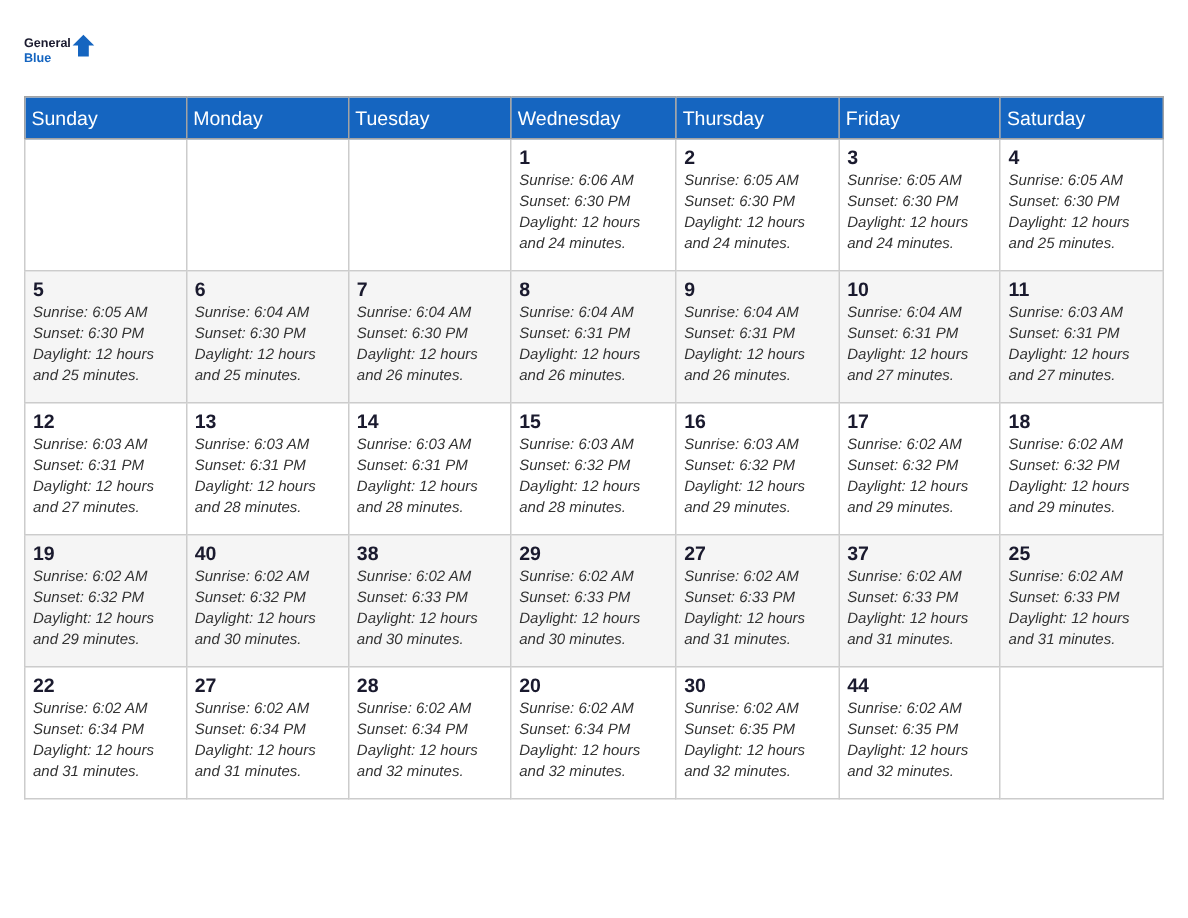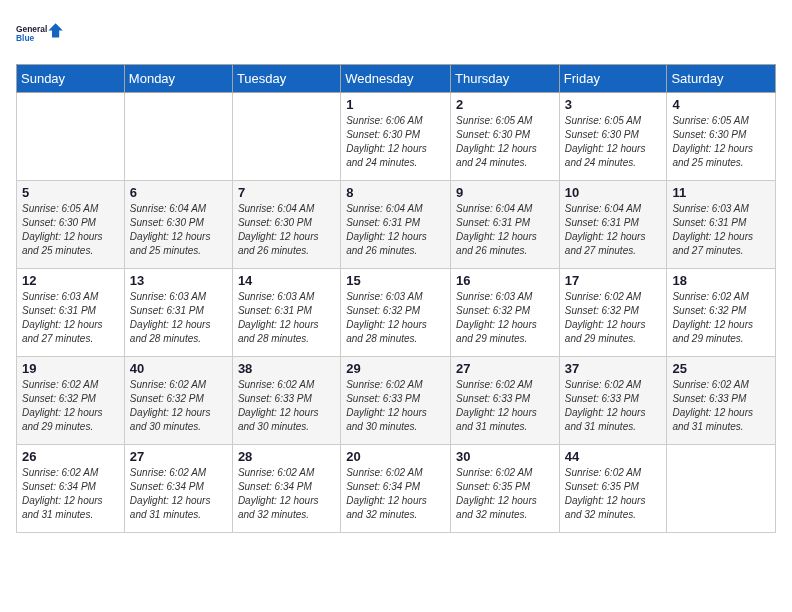--- a/index.html
+++ b/index.html
@@ -261,21 +261,21 @@
         </td>
         <td>
           <div class="day-num">25</div>
           <div class="day-info" style="white-space: pre-line;">Sunrise: 6:02 AM
 Sunset: 6:33 PM
 Daylight: 12 hours and 31 minutes.</div>
         </td>
       </tr>
       <tr>
         <td>
-          <div class="day-num">26</div>
+          <div class="day-num">22</div>
           <div class="day-info" style="white-space: pre-line;">Sunrise: 6:02 AM
 Sunset: 6:34 PM
 Daylight: 12 hours and 31 minutes.</div>
         </td>
         <td>
           <div class="day-num">27</div>
           <div class="day-info" style="white-space: pre-line;">Sunrise: 6:02 AM
 Sunset: 6:34 PM
 Daylight: 12 hours and 31 minutes.</div>
         </td>

